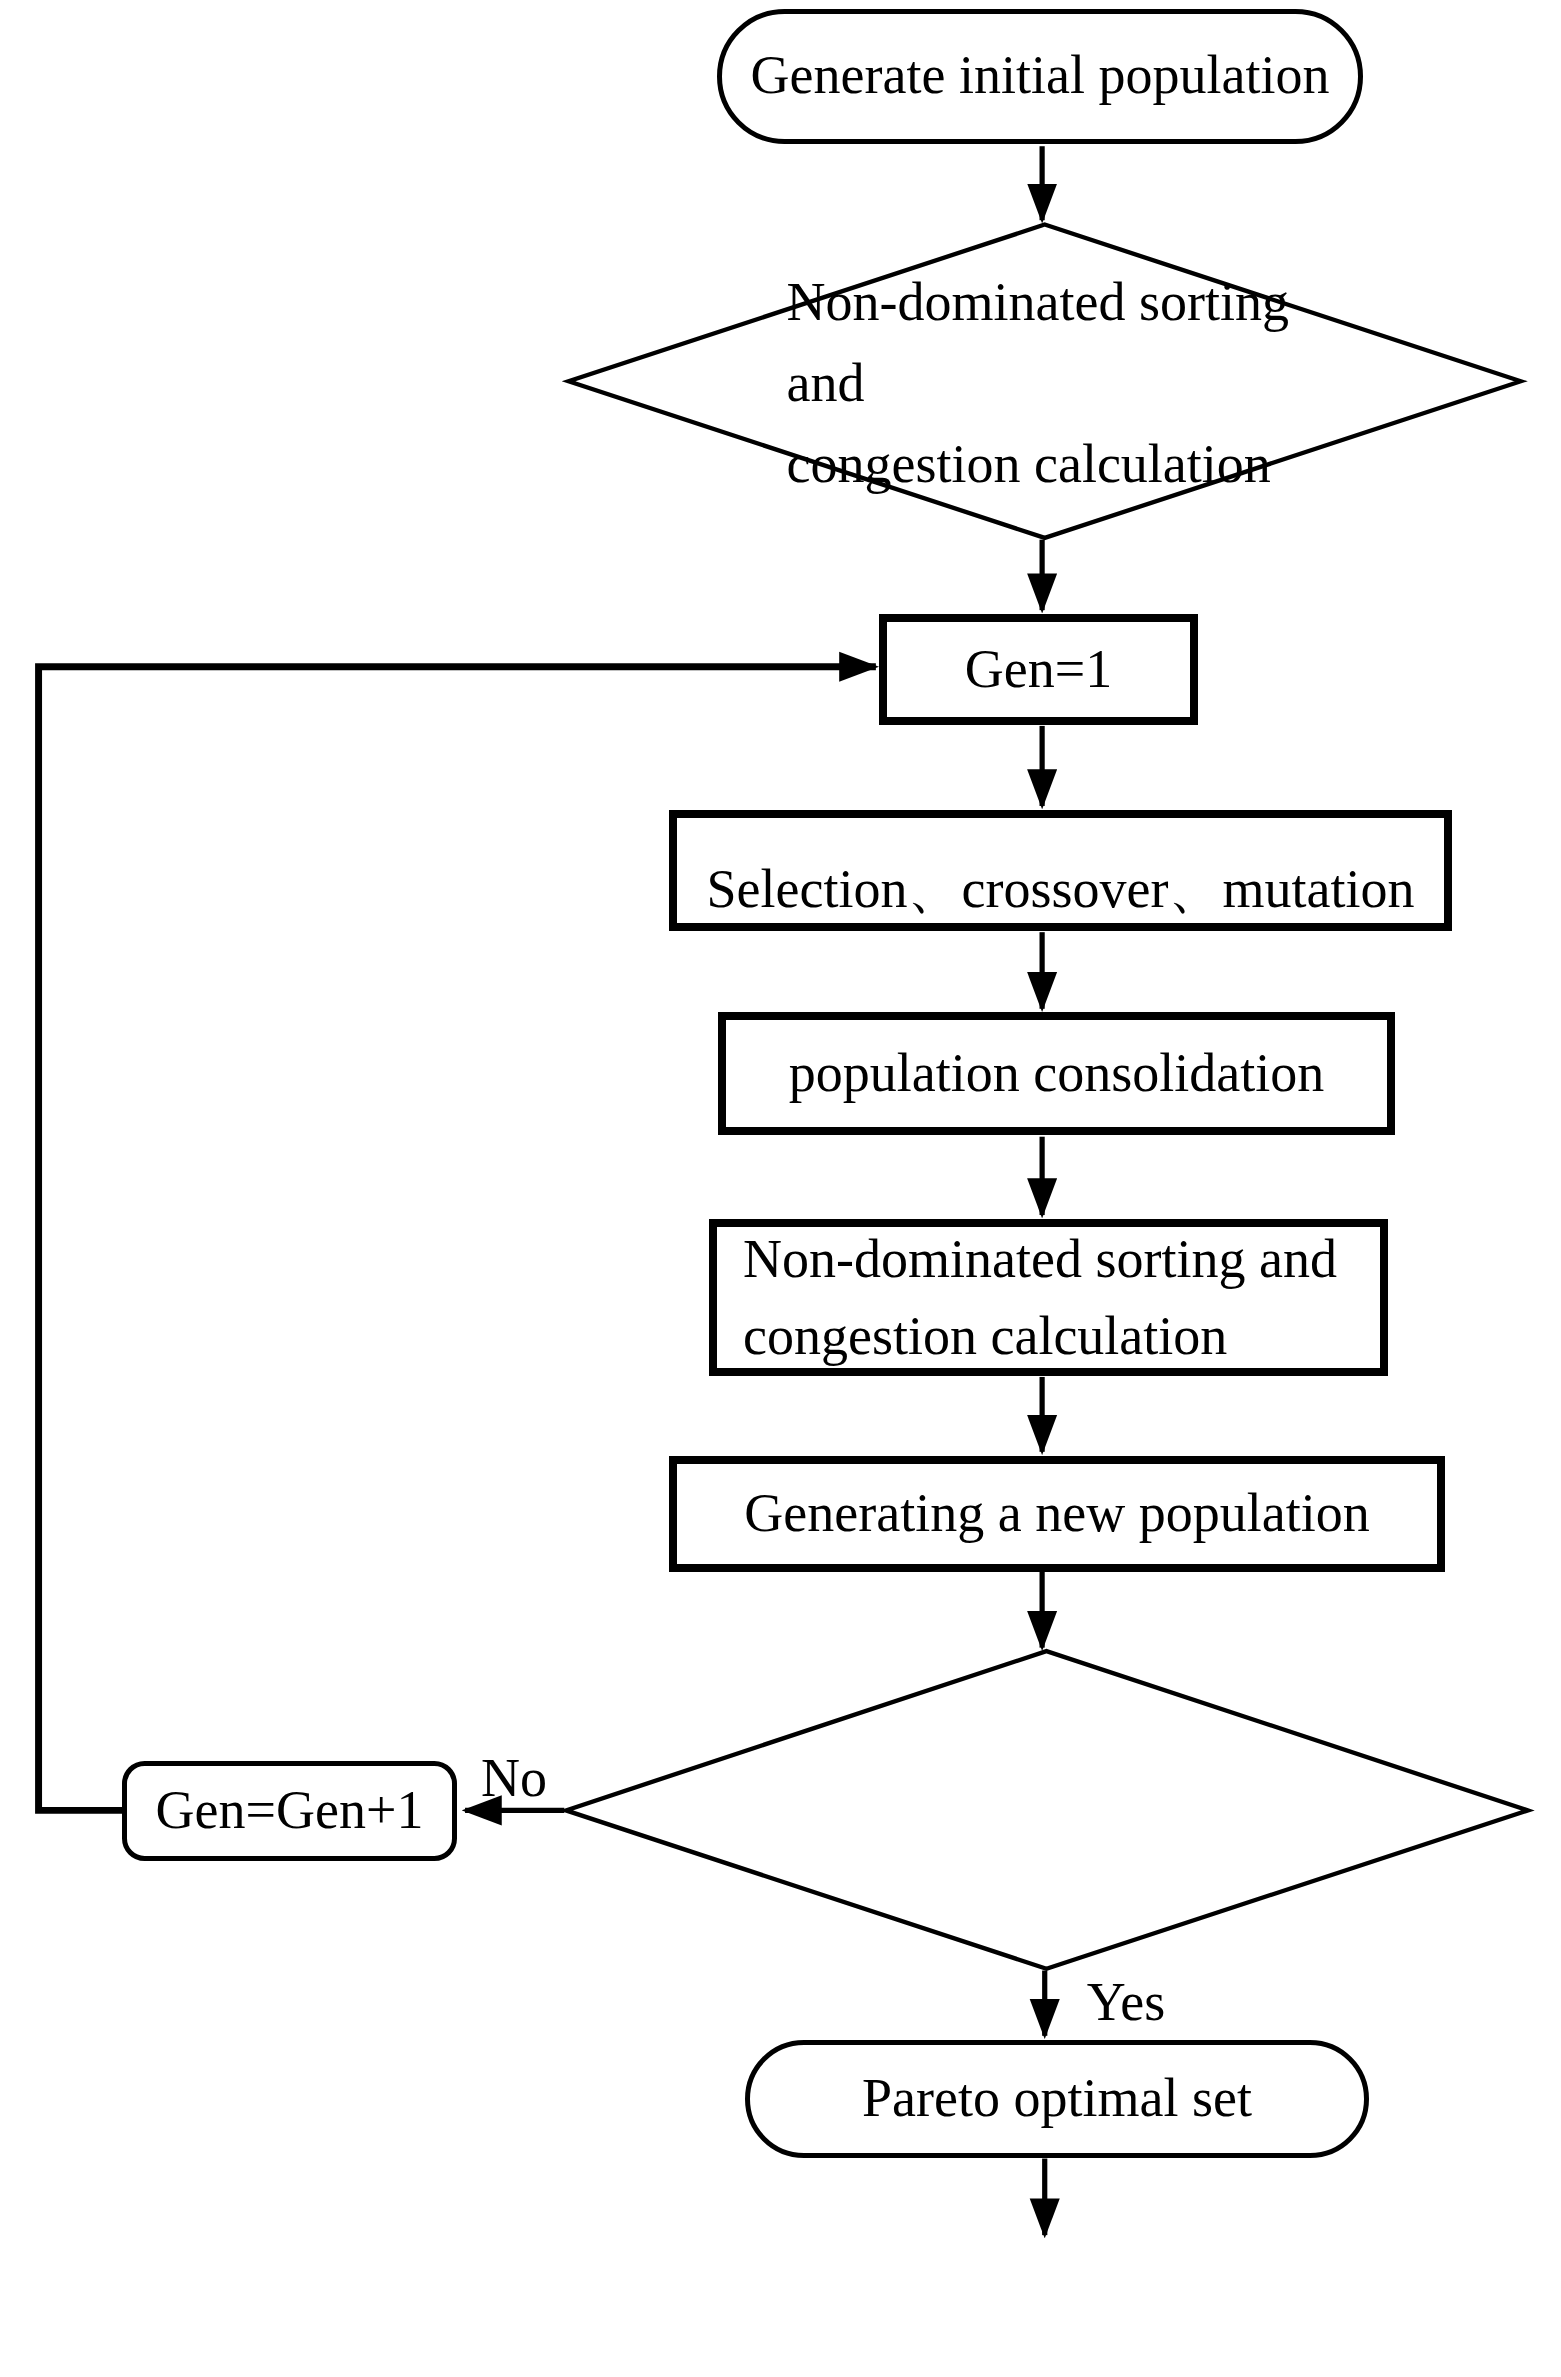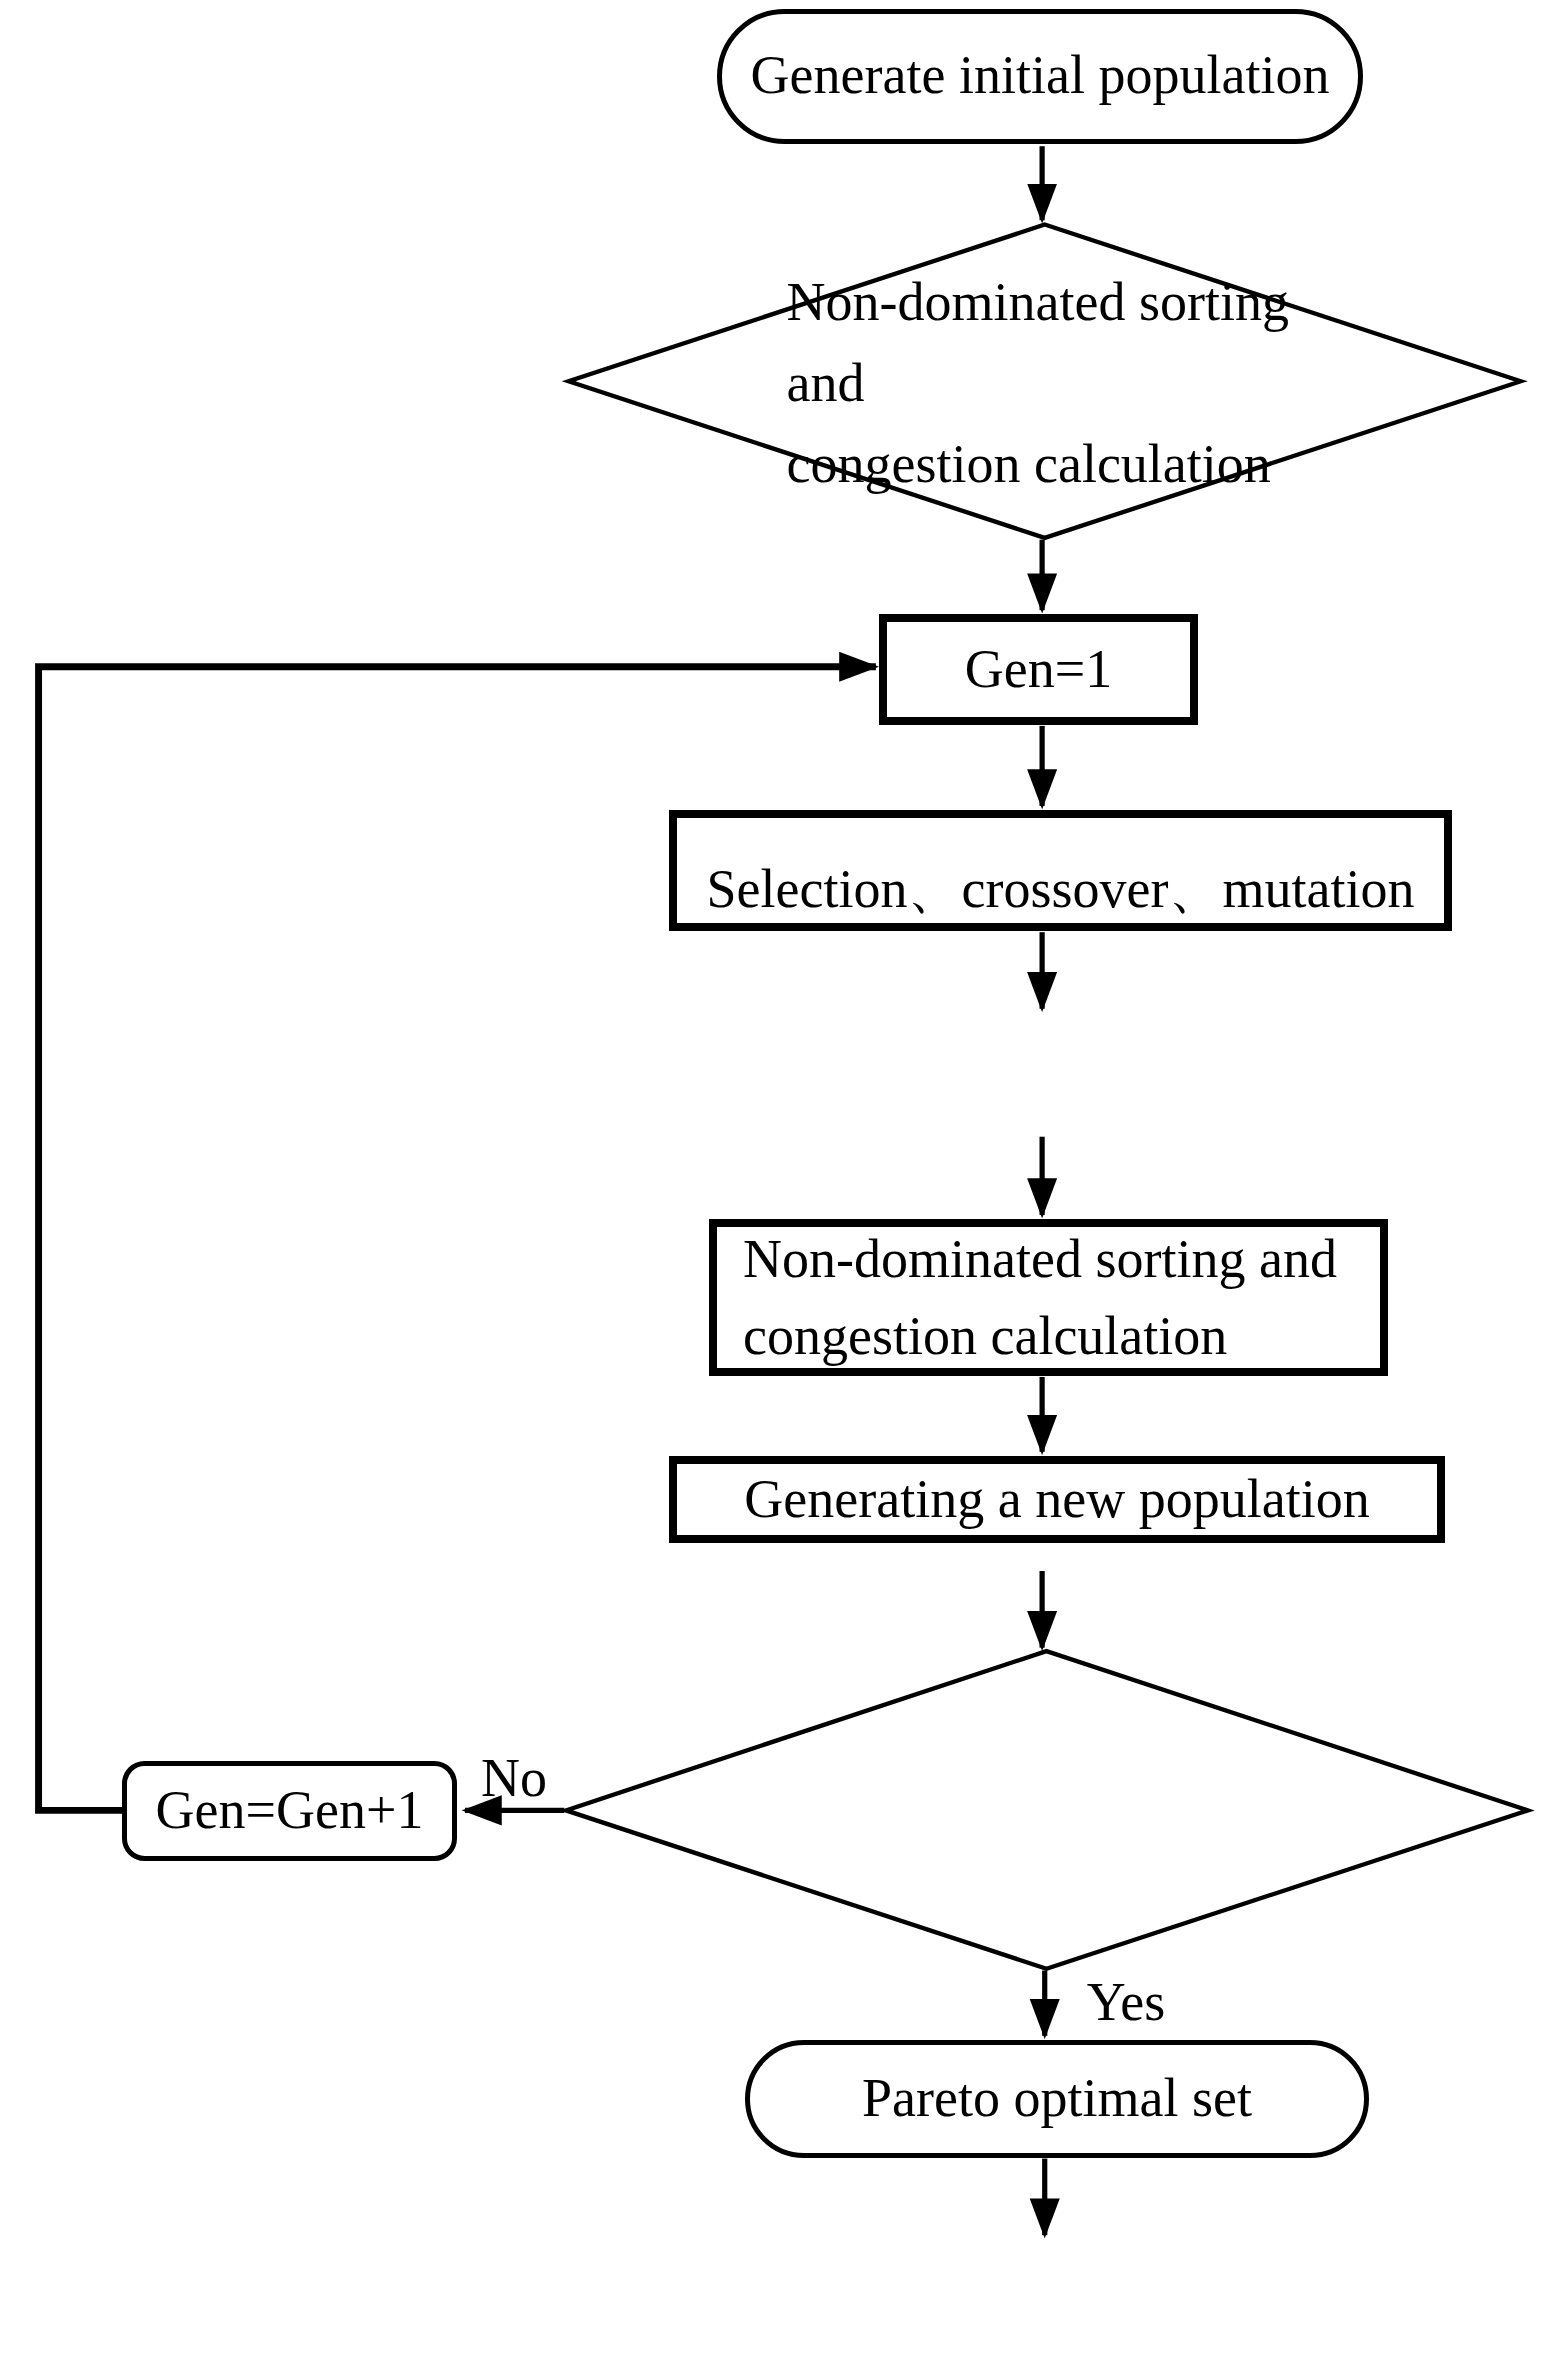--- a/index.html
+++ b/index.html
@@ -95,25 +95,28 @@
 congestion calculation</div>
 
   <div class="node rect" style="left:879px; top:614px; width:319px; height:111px;">
     <span>Gen=1</span>
   </div>
 
   <div class="node rect" style="left:669px; top:810px; width:783px; height:121px;align-items:flex-end;">
     <span>Selection、crossover、mutation</span>
   </div>
 
+  <div class="node rect" style="left:718px; top:1012px; width:677px; height:123px;">
+    <span>population consolidation</span>
+  </div>
 
   <div class="node rect two-line" style="left:709px; top:1219px; width:679px; height:157px;">Non-dominated sorting and
 congestion calculation</div>
 
-  <div class="node rect" style="left:669px; top:1456px; width:776px; height:87px;">
+  <div class="node rect" style="left:669px; top:1456px; width:776px; height:116px;">
     <span>Generating a new population</span>
   </div>
 
 
   <div class="edge-label" style="left:514px; top:1778px;">No</div>
   <div class="edge-label" style="left:1126px; top:2002px;">Yes</div>
 
   <div class="node rounded" style="left:122px; top:1761px; width:335px; height:100px;">
     <span>Gen=Gen+1</span>
   </div>

